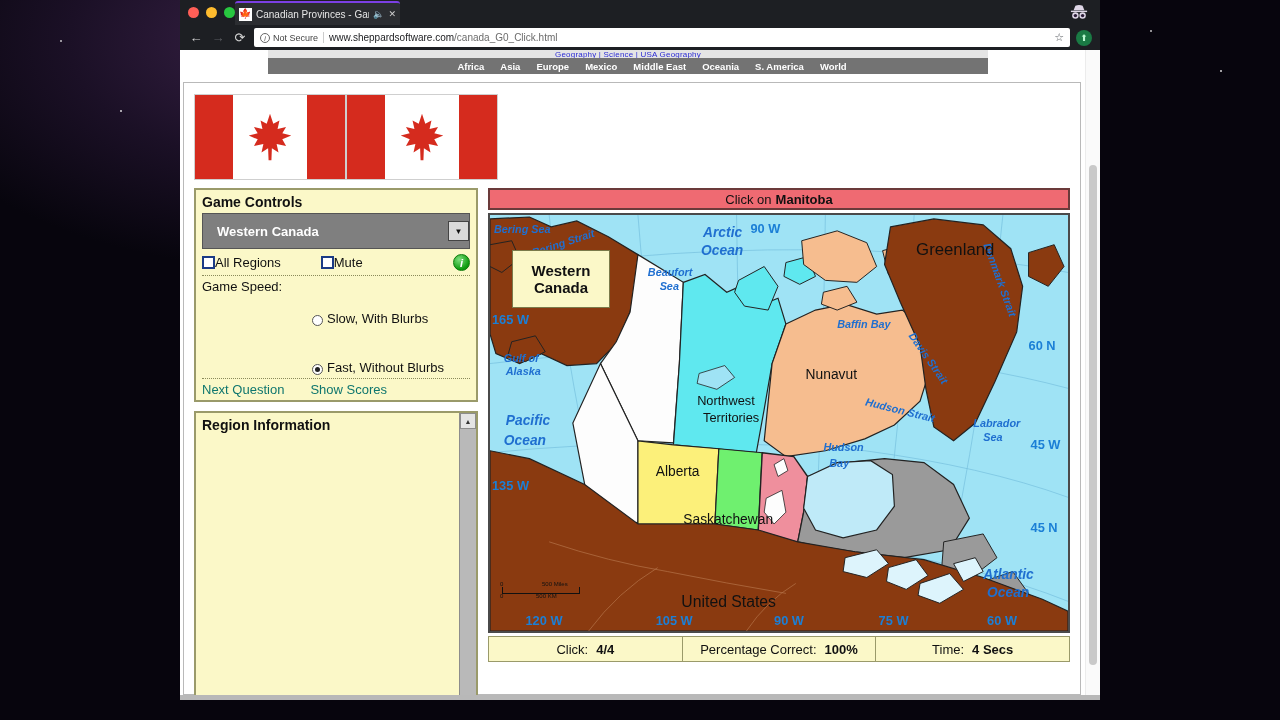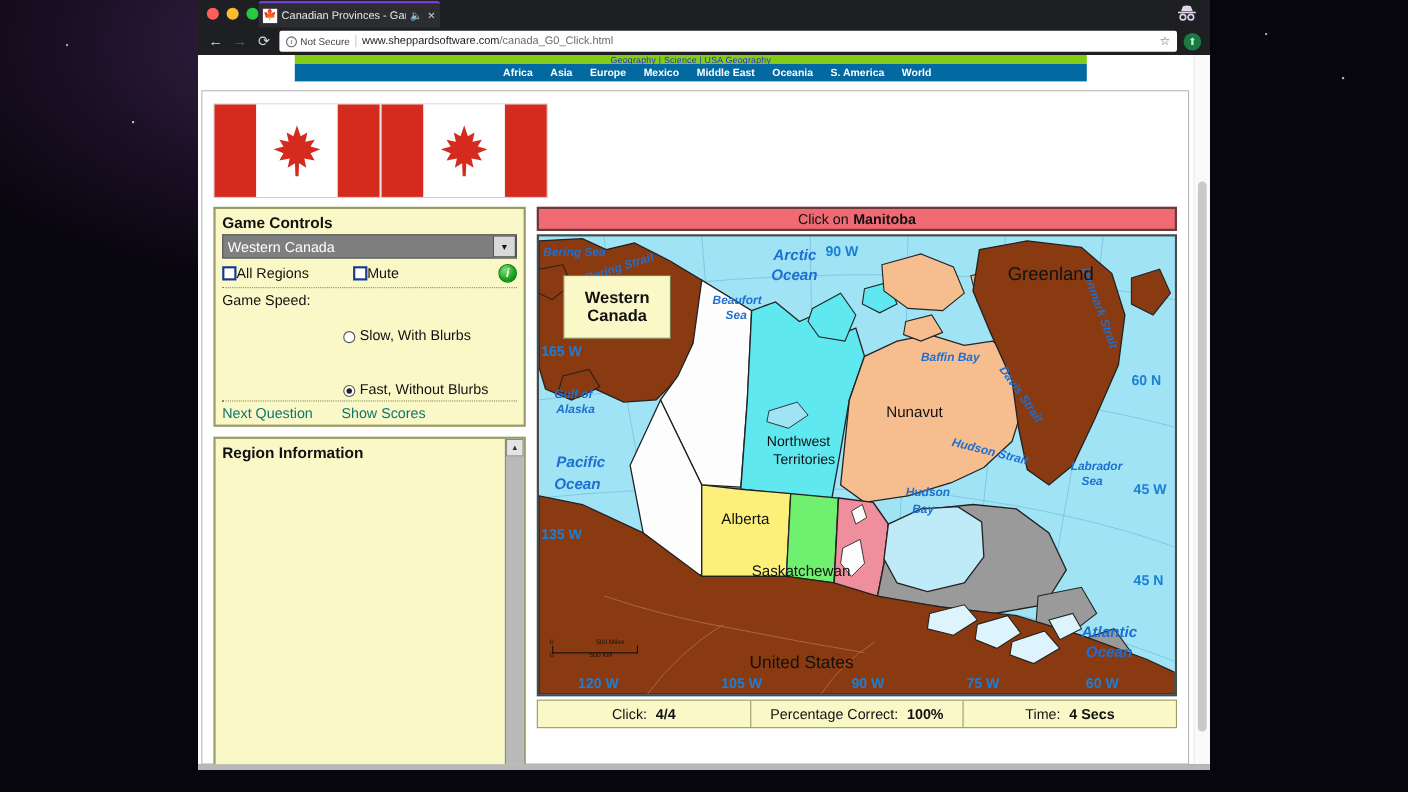--- a/index.html
+++ b/index.html
@@ -82,25 +82,25 @@
   #viewport {
     position:absolute; left:0; top:50px; width:920px; height:645px;
     background:#fff; overflow:hidden;
   }
   #pagescroll { position:absolute; right:0; top:0; width:15px; height:645px; background:#fafafa; border-left:1px solid #ececec; }
   #pagethumb { position:absolute; left:3px; top:115px; width:8px; height:500px; background:#c9c9c9; border-radius:4px; }
 
   
   #topnav-wrap { position:absolute; left:88px; top:0; width:720px; }
   #bluelinks {
-    background:#84cc16; height:8px; text-align:center; font-size:8px;
+    background:#e5e5e5; height:8px; text-align:center; font-size:8px;
     color:#2b2bd4; overflow:hidden; letter-spacing:.2px;
   }
   #orangenav {
-    background:#0369a1; height:16px; display:flex; align-items:center;
+    background:#737373; height:16px; display:flex; align-items:center;
     justify-content:center; gap:16px;padding-left:48px;
   }
   #orangenav a { color:#fff; font-size:9.5px; font-weight:bold; text-decoration:none; }
 
   
   #card {
     position:absolute; left:3px; top:32px; width:898px; height:613px;
     background:#fff; border:1px solid #b9b9b9;
   }
 
@@ -124,23 +124,23 @@
   #body { display:flex; padding:0 10px 8px 10px; gap:10px; }
   #leftcol { width:284px; flex:0 0 284px; }
   #rightcol { flex:1 1 auto; }
 
   
   #controls {
     background:#fbf8c8; border:2px solid #9a9a6a; padding:4px 6px 3px 6px;
   }
   #controls .hd { font-size:14px; font-weight:bold; color:#111; margin-bottom:3px; }
   #regionsel {
-    height:22px; background:#7f7f7f; border:1px solid #555;
+    height:36px; background:#7f7f7f; border:1px solid #555;
     display:flex; align-items:center; justify-content:space-between;
-    color:#fff; font-size:13px; font-weight:normal; padding:0 0 0 4px;
+    color:#fff; font-size:13px; font-weight:bold; padding:0 0 0 14px;
   }
   #regionsel .arrowbox {
     width:21px; height:20px; background:#d9d9d9; border:1px solid #444;
     display:flex; align-items:center; justify-content:center;
     color:#111; font-size:8px;
   }
   #cbrow {
     display:flex; align-items:center; gap:0; padding:5px 0 4px 0;
     border-bottom:1px dotted #8a8a5a;
   }

